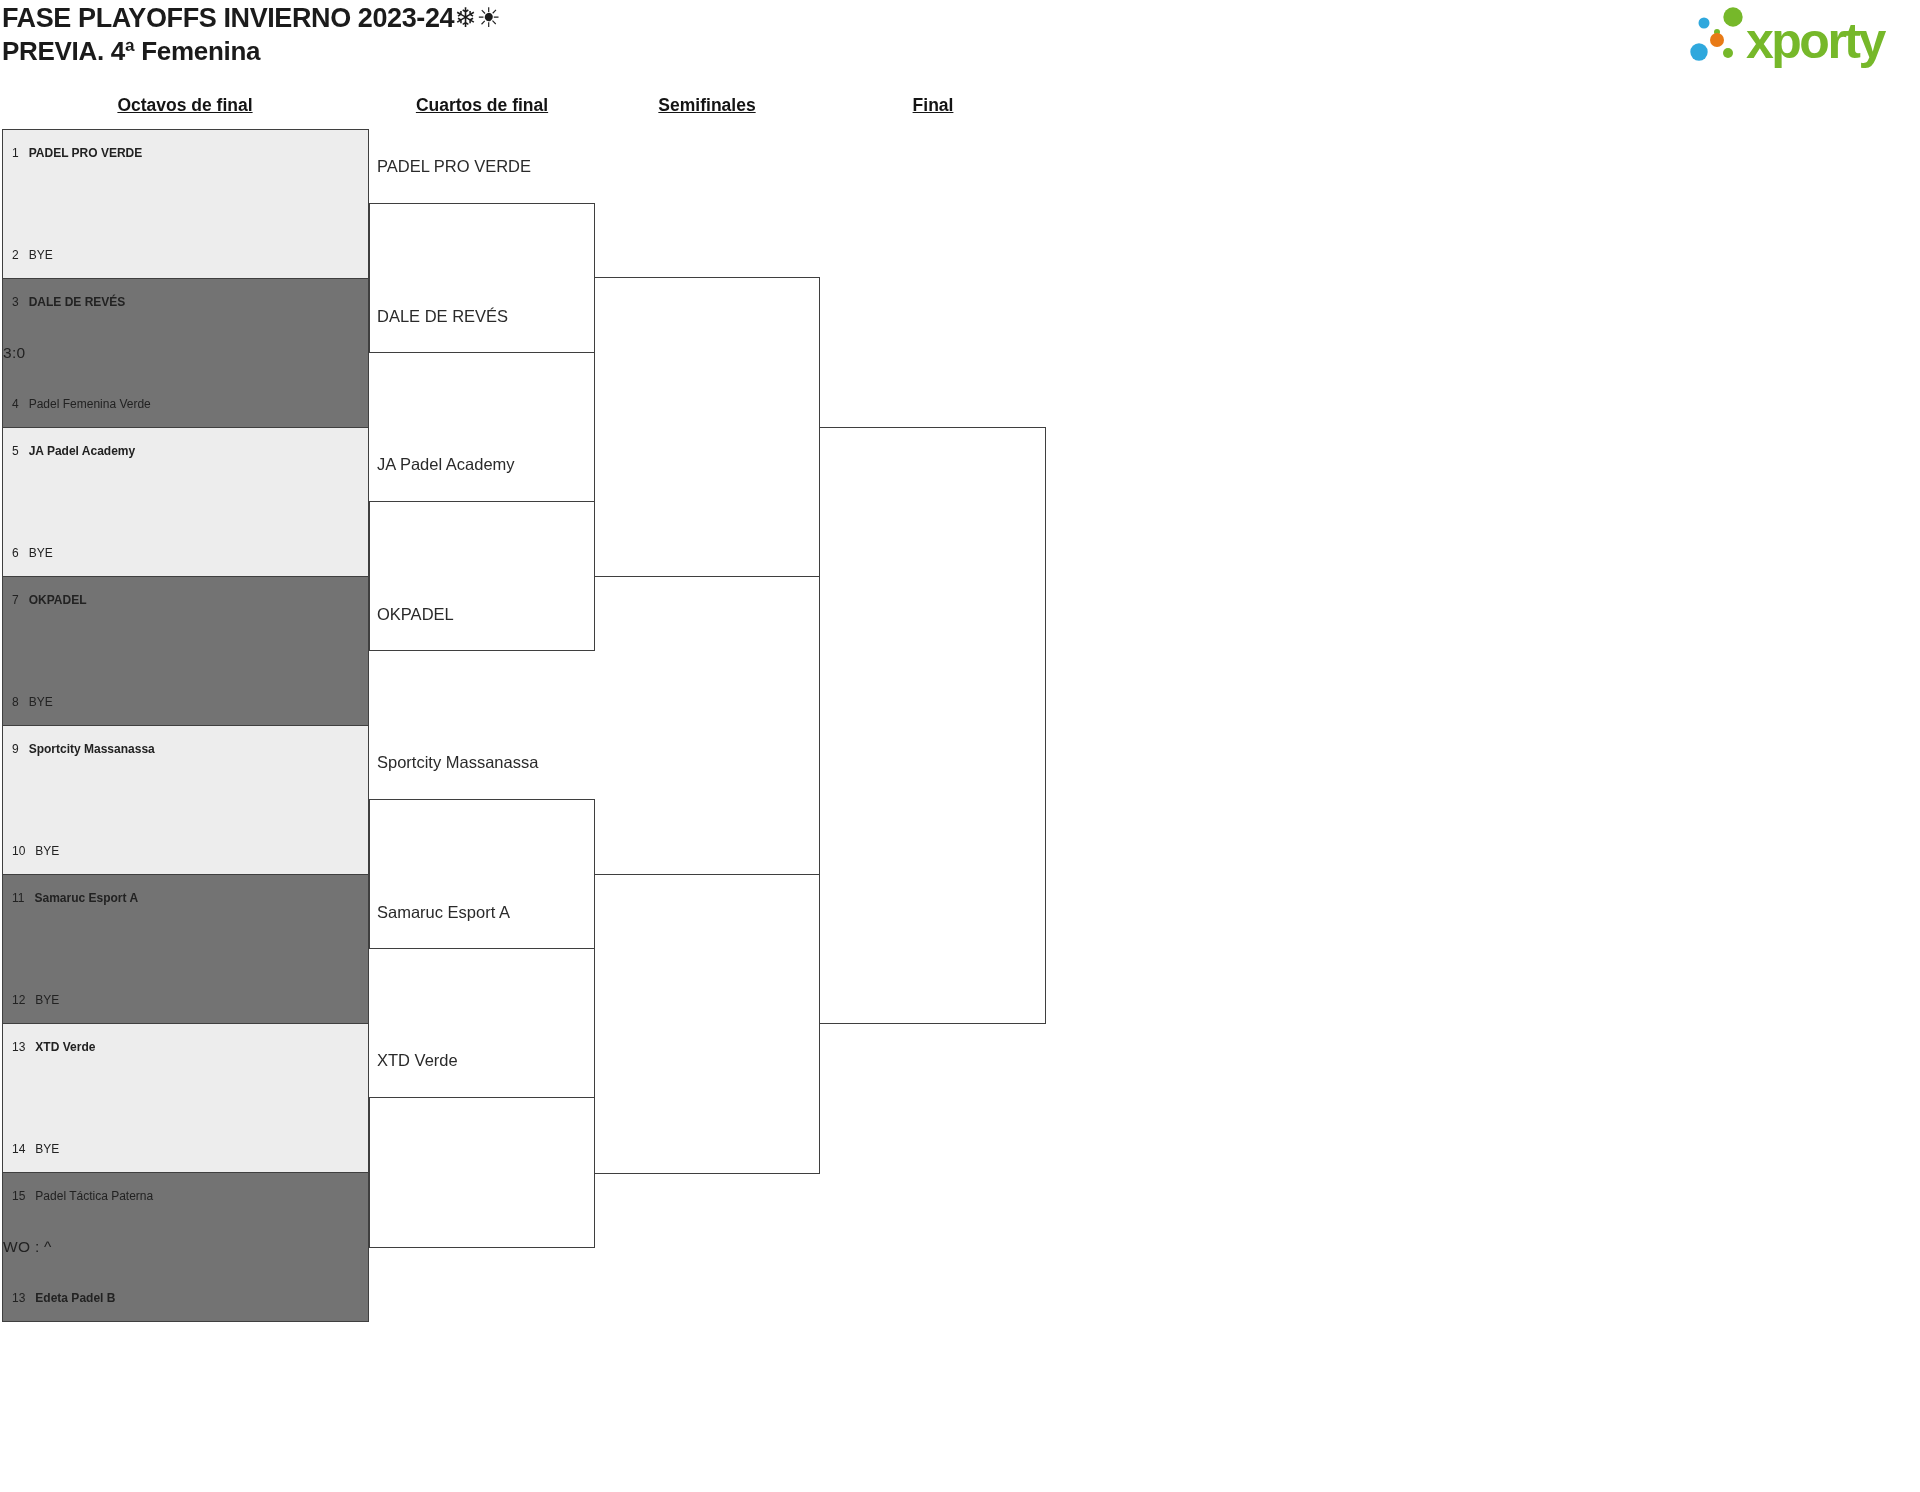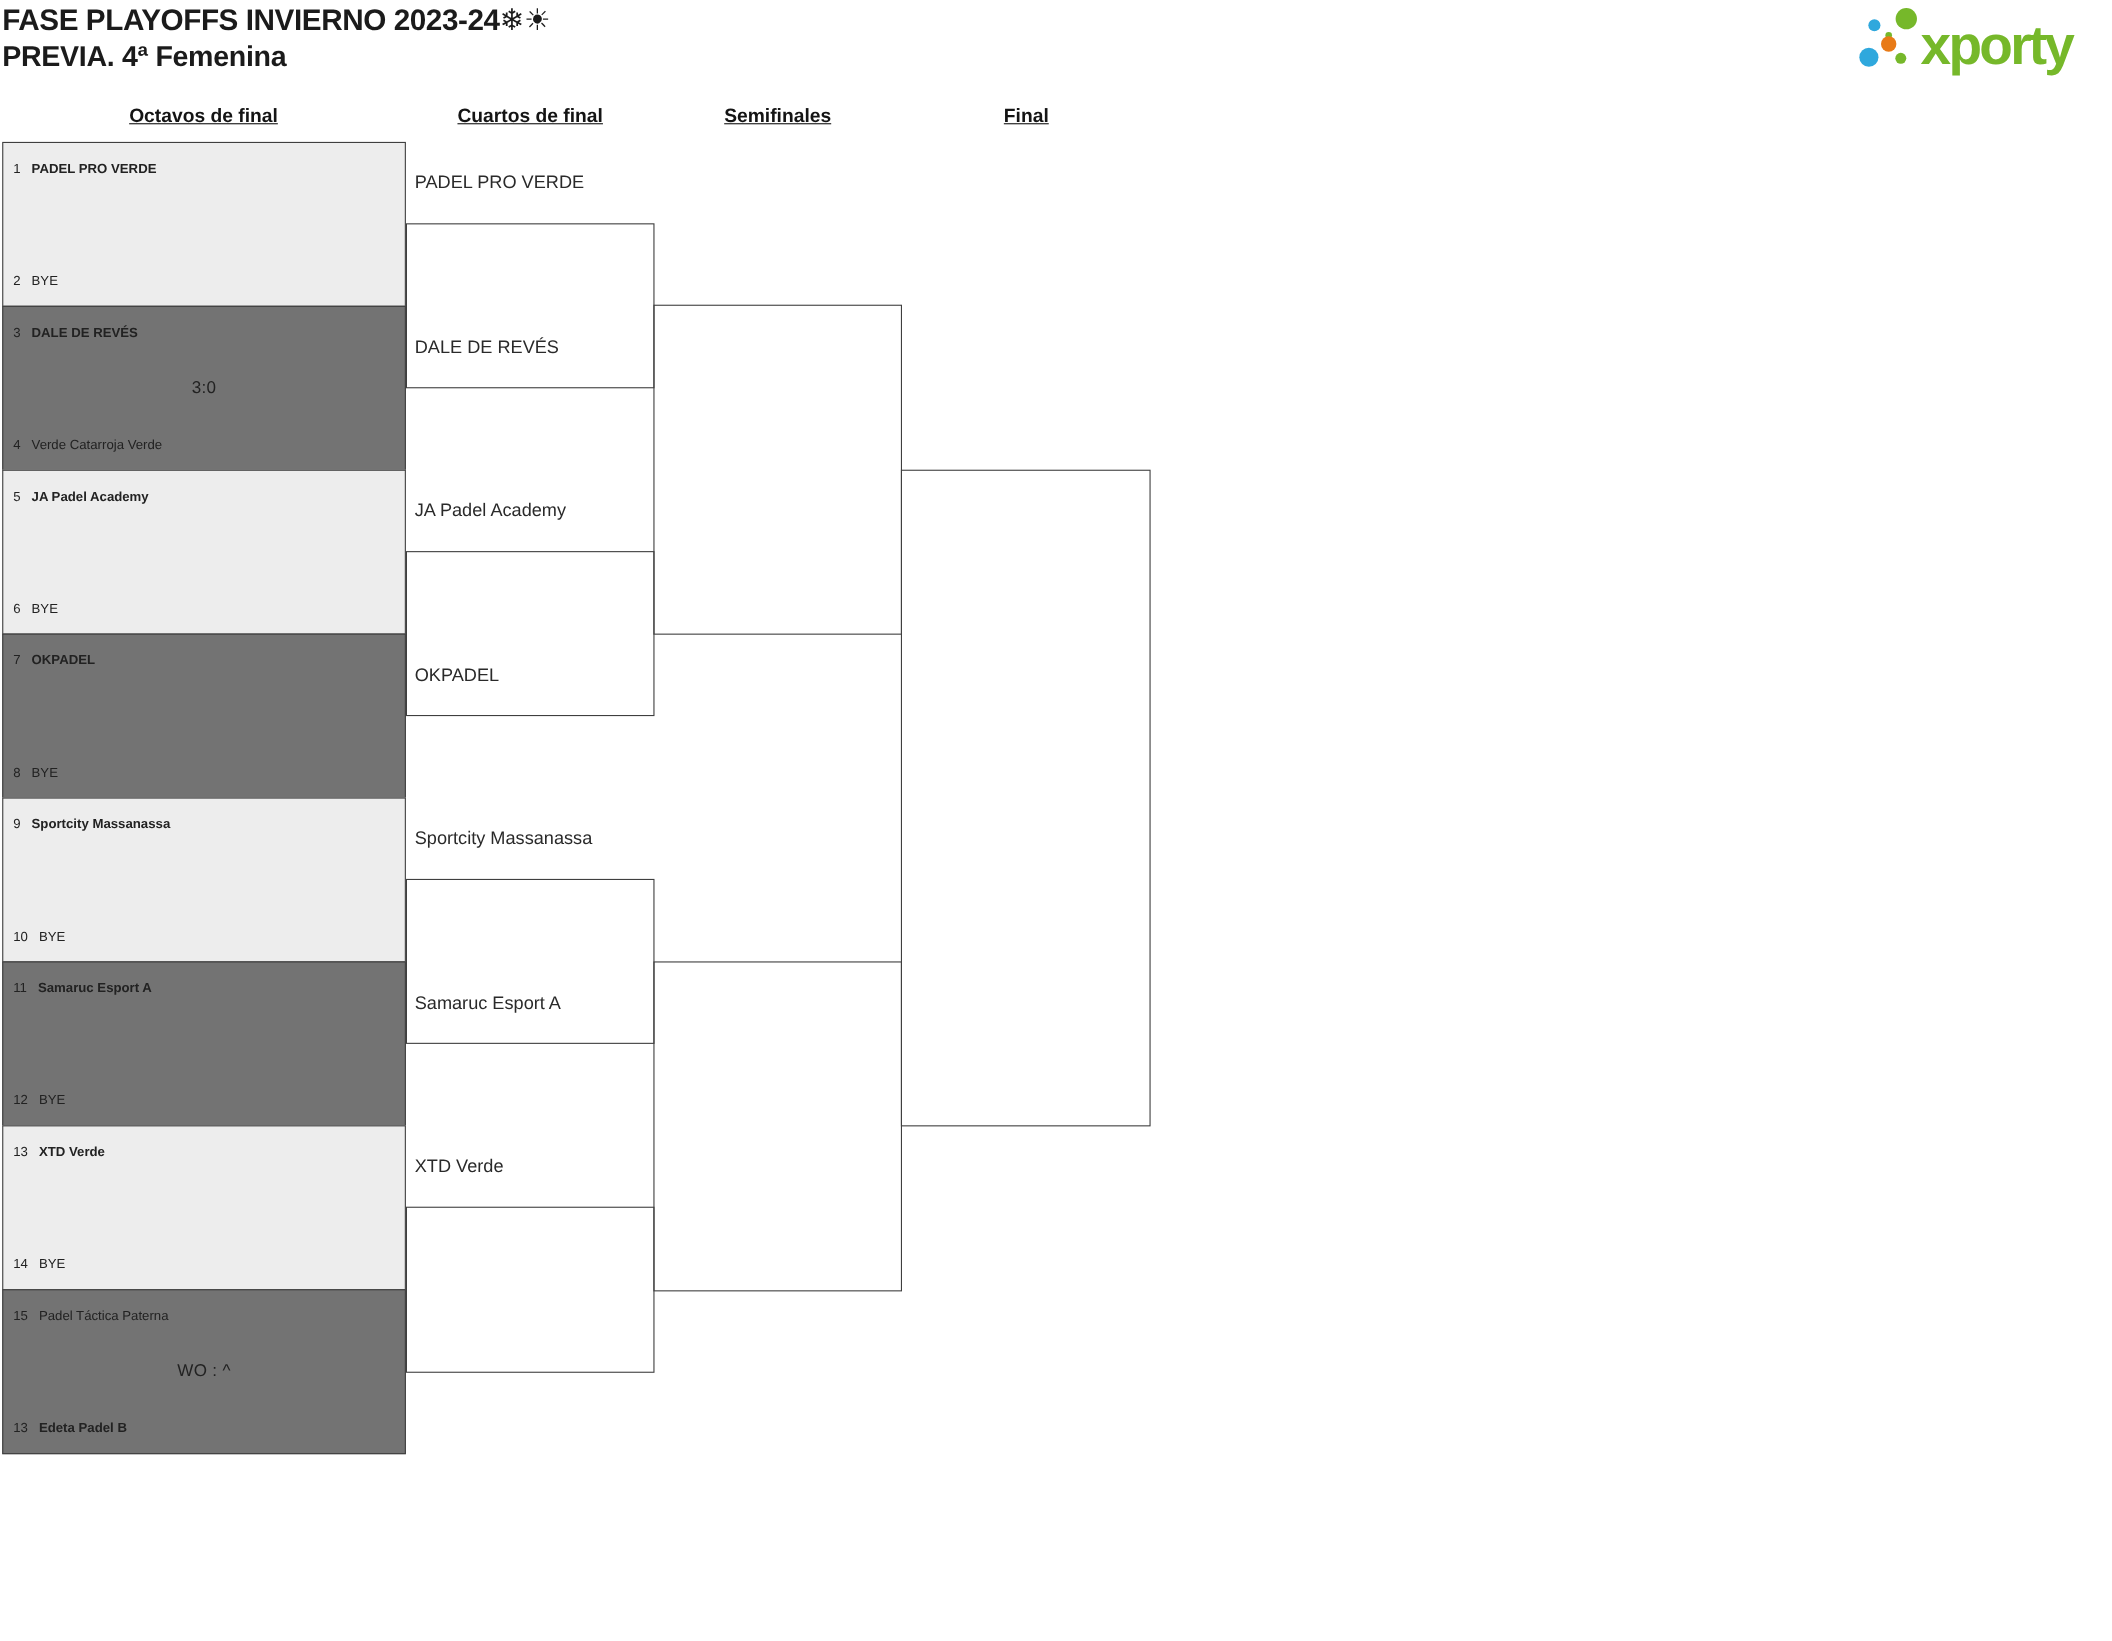--- a/index.html
+++ b/index.html
@@ -44,21 +44,21 @@
     font-size:12px; line-height:20px; white-space:nowrap; color:#222;
   }
   .slot.top { top:13px; }
   .slot.bottom { bottom:13px; }
   .seed { display:inline-block; margin-right:10px; font-weight:400; }
   .team { font-weight:400; }
   .team.bold { font-weight:700; }
   .score {
     position:absolute; left:0; right:0; top:50%;
     transform:translateY(-50%);
-    text-align:center; font-size:15.5px; color:#222; letter-spacing:0.3px;
+    text-align:left; font-size:15.5px; color:#222; letter-spacing:0.3px;
   }
 
   
   .rect { position:absolute; border:1px solid #3f3f3f; background:transparent; }
 
   
   .qlabel {
     position:absolute; left:377px; width:214px; height:20px;
     font-size:16.5px; line-height:20px; white-space:nowrap; color:#2a2a2a;
   }
@@ -92,21 +92,21 @@
 
     <div class="obox shade" style="top:129px;">
       <div class="slot top"><span class="seed">1</span><span class="team bold">PADEL PRO VERDE</span></div>
       <div class="score"></div>
       <div class="slot bottom"><span class="seed">2</span><span class="team">BYE</span></div>
     </div>
 
     <div class="obox" style="top:278px;">
       <div class="slot top"><span class="seed">3</span><span class="team bold">DALE DE REVÉS</span></div>
       <div class="score">3:0</div>
-      <div class="slot bottom"><span class="seed">4</span><span class="team">Verde Catarroja Verde</span></div>
+      <div class="slot bottom"><span class="seed">4</span><span class="team">Padel Femenina Verde</span></div>
     </div>
 
     <div class="obox shade" style="top:427px;">
       <div class="slot top"><span class="seed">5</span><span class="team bold">JA Padel Academy</span></div>
       <div class="score"></div>
       <div class="slot bottom"><span class="seed">6</span><span class="team">BYE</span></div>
     </div>
 
     <div class="obox" style="top:576px;">
       <div class="slot top"><span class="seed">7</span><span class="team bold">OKPADEL</span></div>

